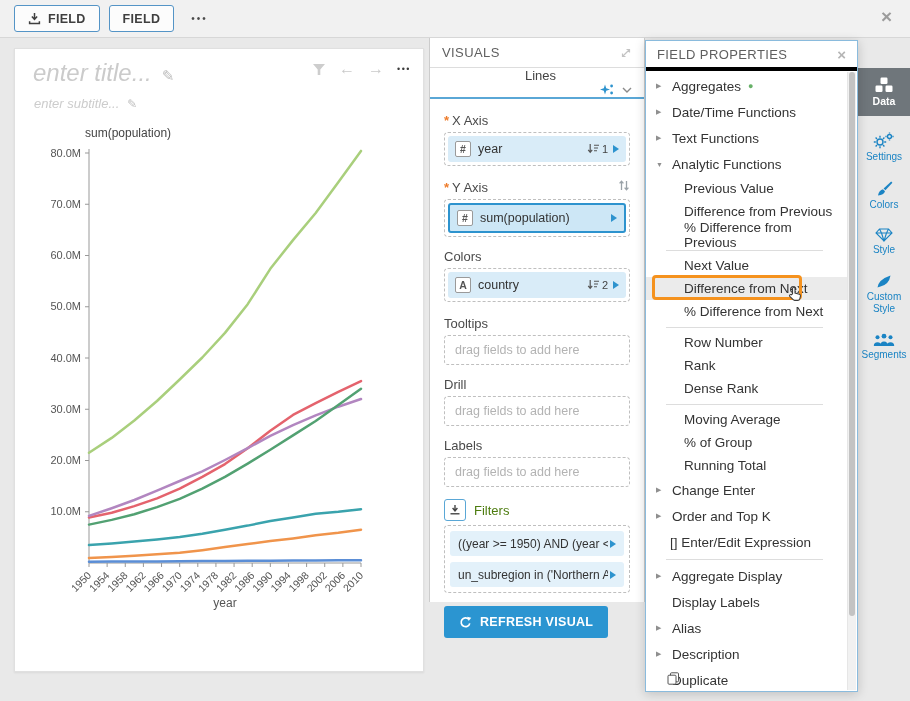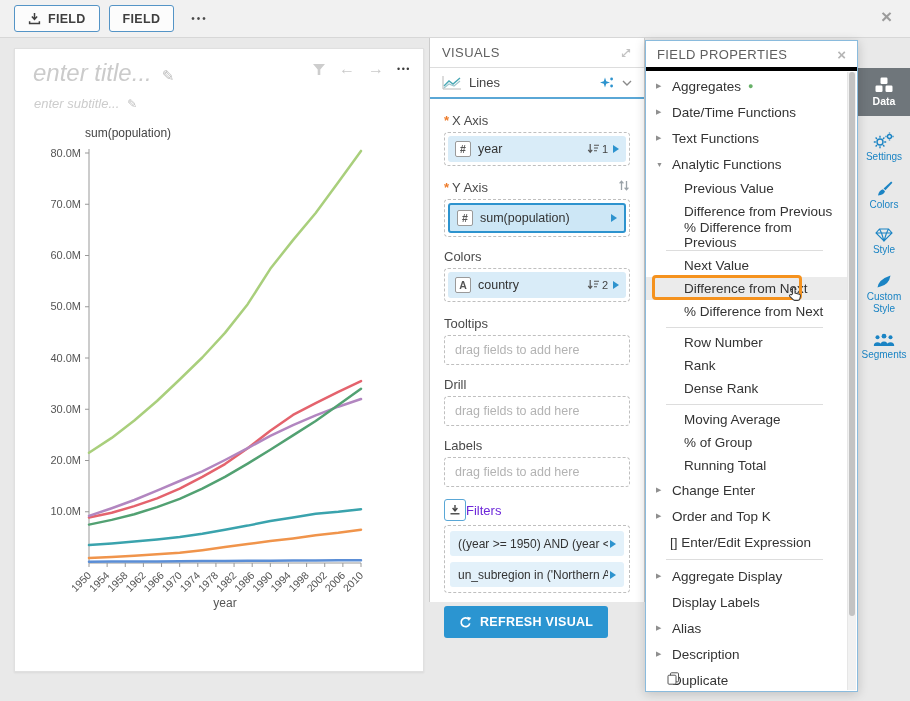--- a/index.html
+++ b/index.html
@@ -22,39 +22,39 @@
   #card-subtitle-row .pencil { font-size:12px; }
   #card-icons { position:absolute; right:12px; top:12px; display:flex; align-items:center; gap:13px; }
   .nav-arrow { color:#c9c9c9; font-size:16px; line-height:1; cursor:pointer; }
   #card-dots { font-size:9px; letter-spacing:1.5px; color:#3c3c3c; cursor:pointer; }
   #chartSvg { position:absolute; left:0; top:0; }
 
   
   #visuals { position:absolute; left:429px; top:38px; width:216px; height:564px; background:#fff; border-left:1px solid #ccc; border-right:1px solid #ccc; }
   #vis-header { height:30px; display:flex; align-items:center; justify-content:space-between; padding:0 12px; border-bottom:1px solid #ddd; }
   #vis-header span { font-size:13px; color:#5f5f5f; letter-spacing:.4px; }
-  #vis-type-row { height:31px; display:flex; align-items:center; padding:0 12px; border-bottom:2px solid #5aa7d6; }
+  #vis-type-row { height:31px; display:flex; align-items:center; padding:0 12px; border-bottom:2px solid #5aa7d6;flex-direction:column; }
   #vis-type-label { font-size:13px; color:#444; margin-left:7px; }
   #vis-type-icons { margin-left:auto; display:flex; align-items:center; gap:8px; }
   #vis-body { padding:4px 14px 0 14px; }
   .shelf-label { font-size:13px; color:#4a4a4a; margin:10px 0 4px 0; display:flex; align-items:center; }
   .shelf-label.required::before { content:'*'; color:#ee7c2b; font-weight:700; margin-right:3px; }
   .shelf-box { border:1px dashed #bfbfbf; border-radius:4px; padding:3px; }
   .pill { display:flex; align-items:center; background:#d9ecf8; border-radius:3px; height:26px; padding:0 7px; cursor:pointer; }
   .pill.selected { border:2px solid #2d93ce; background:#cde7f6; height:30px; }
   .badge { width:16px; height:16px; background:#fff; border:1px solid #9a9a9a; border-radius:2px; font-size:10.5px; font-weight:700; color:#555; display:flex; align-items:center; justify-content:center; margin-right:7px; }
   .pill-name { font-size:12.5px; color:#333; }
   .pill-right { margin-left:auto; display:flex; align-items:center; gap:5px; }
   .sort-num { font-size:11px; color:#444; margin-left:-3px; }
   .tri-right { width:0; height:0; border-left:6px solid #2d93ce; border-top:4.5px solid transparent; border-bottom:4.5px solid transparent; }
   .placeholder-box { border:1px dashed #bfbfbf; border-radius:4px; height:30px; display:flex; align-items:center; padding:0 10px; }
   .placeholder-text { font-size:12.5px; color:#b3b3b3; }
   #filters-row { display:flex; align-items:center; margin-top:12px; }
   #filters-icon-box { width:22px; height:22px; border:1px solid #5aa7d6; border-radius:3px; display:flex; align-items:center; justify-content:center; cursor:pointer; }
-  #filters-label { font-size:13px; color:#6d28d9; margin-left:0; }
+  #filters-label { font-size:13px; color:#4d7c0f; margin-left:8px; }
   #filters-box { border:1px dashed #bfbfbf; border-radius:4px; padding:5px; margin-top:4px; display:flex; flex-direction:column; gap:6px; }
   .filter-pill { display:flex; align-items:center; background:#e3f1fa; border-radius:3px; height:25px; padding:0 8px; cursor:pointer; }
   .filter-pill span { font-size:12px; color:#333; white-space:nowrap; overflow:hidden; max-width:150px; }
   .filter-pill .tri-right { margin-left:auto; }
   #refresh-btn { margin-top:13px; display:inline-flex; align-items:center; gap:8px; background:#2b95d1; color:#fff; font-size:12.5px; font-weight:700; letter-spacing:.3px; border:none; border-radius:3px; padding:9px 15px; cursor:pointer; }
 
   
   #fieldprops { position:absolute; left:645px; top:40px; width:213px; height:652px; background:#fff; border:1px solid #8abbdd; box-shadow:0 2px 10px rgba(0,0,0,.18); z-index:50; }
   #fp-header { height:30px; display:flex; align-items:center; justify-content:space-between; padding:0 11px; border-bottom:4px solid #000000; }
   #fp-header span.t { font-size:13px; color:#5f5f5f; letter-spacing:.4px; }

